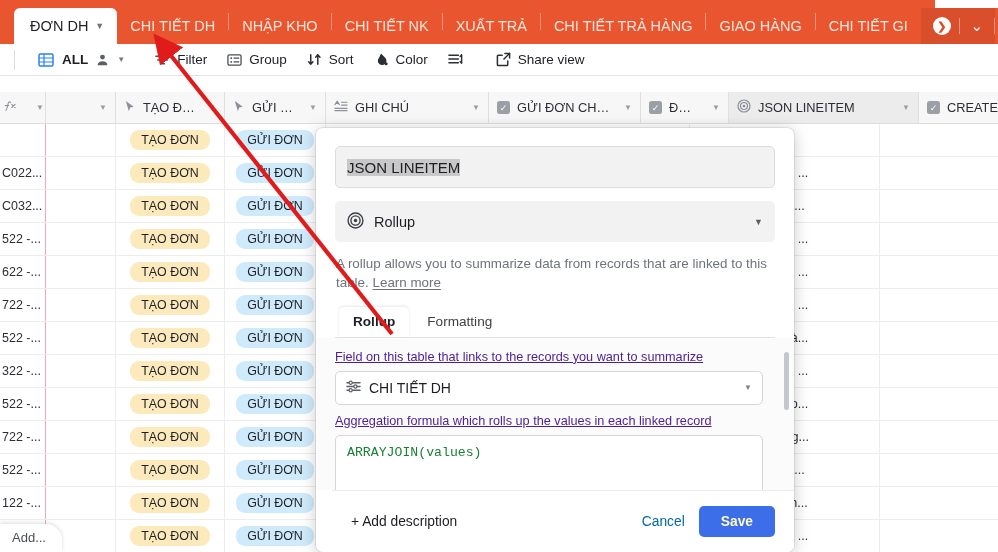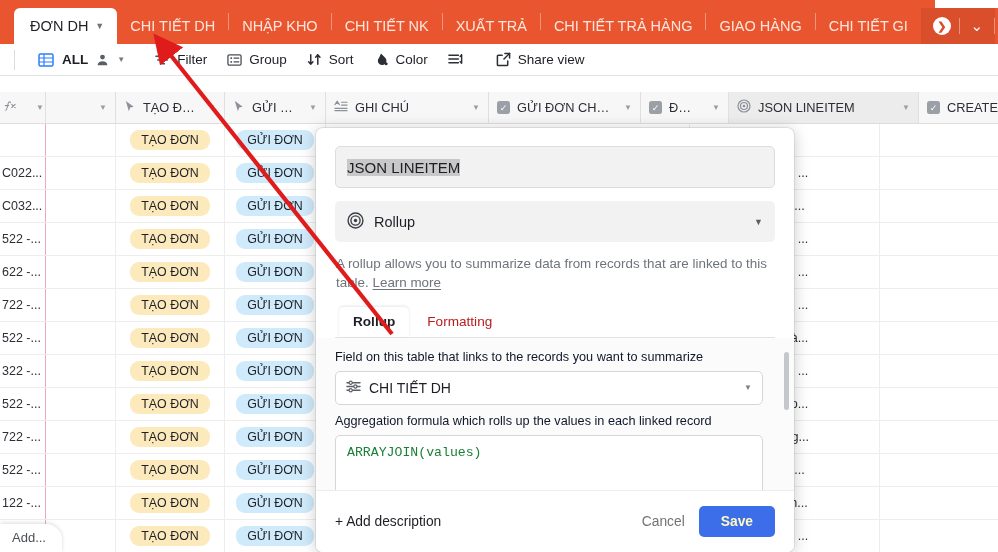--- a/index.html
+++ b/index.html
@@ -159,30 +159,30 @@
   .helptext {
     margin-top: 12px; font-size: 13.4px; color: #6f747b;
     line-height: 1.45; padding: 0 1px;
   }
   .helptext u { text-underline-offset: 2px; }
   .tabs-row {
     margin-top: 14px; display: flex; gap: 4px;
     border-bottom: 1px solid #e3e3e3; padding-left: 4px;
   }
   .dtab {
-    padding: 7px 14px 8px; font-size: 13.6px; color: #b91c1c;
+    padding: 7px 14px 8px; font-size: 13.6px; color: #404040;
     border-radius: 5px 5px 0 0;
   }
   .dtab.on { background: #fff; color: #1d1f25; font-weight: 600;
              box-shadow: 0 -1px 3px rgba(0,0,0,.10); }
   .dlg-body {
     flex: 1; position: relative; overflow: hidden;
     padding: 12px 19px 0; background: #fbfbfb;
   }
-  .lbl { font-size: 12.7px; color: #0f172a; margin-bottom: 7px; }
+  .lbl { font-size: 12.7px; color: #4c1d95; margin-bottom: 7px; text-decoration: underline; }
   .selbox {
     width: 428px; height: 34px; background: #fff;
     border: 1px solid #d6d6d6; border-radius: 5px;
     display: flex; align-items: center; padding: 0 10px;
     font-size: 14px; color: #1d1f25; gap: 8px;
   }
   .selbox .dd { margin-left: auto; font-size: 8px; color: #7a7f86; }
   .formula {
     width: 428px; height: 68px; background: #fff;
     border: 1px solid #d6d6d6; border-radius: 5px;
@@ -193,24 +193,24 @@
     position: absolute; right: 3px; bottom: 2px;
     font-size: 9px; color: #b0b4ba; transform: rotate(0deg);
   }
   .dscroll {
     position: absolute; right: 5px; top: 14px;
     width: 5px; height: 58px; border-radius: 3px; background: #c4c7cc;
   }
   .dlg-foot {
     height: 62px; flex: none; background: #fff;
     border-top: 1px solid #ececec;
-    display: flex; align-items: center; padding: 0 19px; gap: 14px;
+    display: flex; align-items: center; padding: 0 19px; gap: 14px; margin-left: 16px;
   }
   .adddesc { font-size: 13.8px; color: #1d1f25; font-weight: 500; }
-  .cancel { margin-left: auto; font-size: 13.8px; color: #737373; }
+  .cancel { margin-left: auto; font-size: 13.8px; color: #0369a1; }
   .save {
     background: #3b6ee8; color: #fef9c3; font-size: 13.8px; font-weight: 600;
     padding: 8px 22px; border-radius: 5px;
   }
 
   
   .arrow { position: absolute; top: 0; left: 0; width: 998px; height: 552px;
            pointer-events: none; z-index: 20; }
 </style>
 </head>

